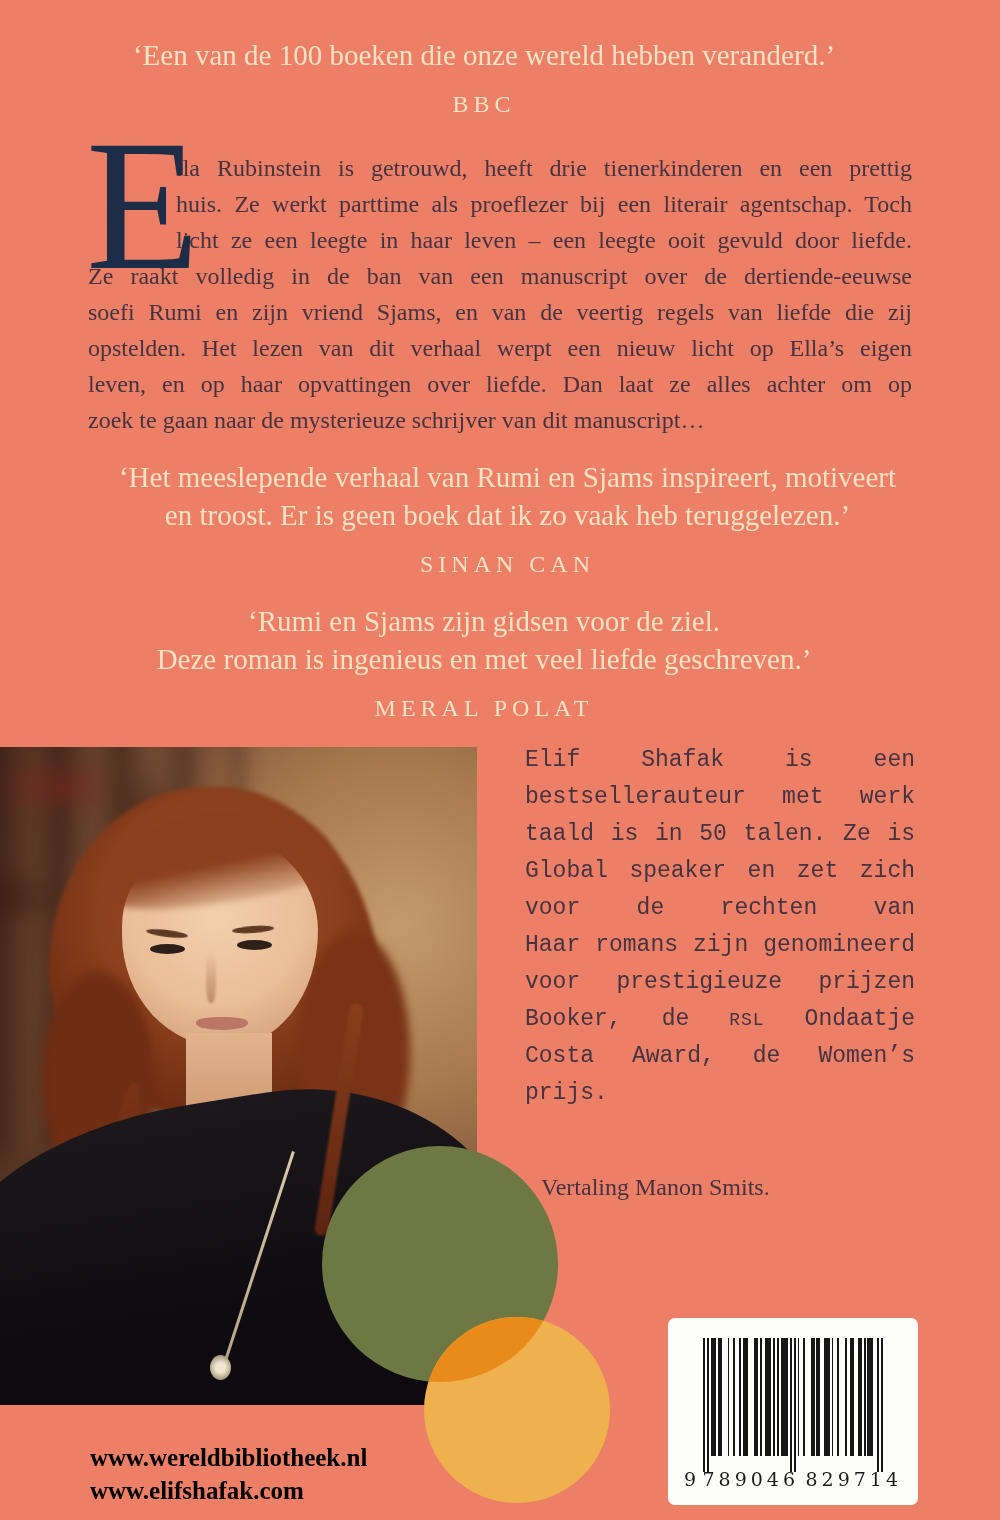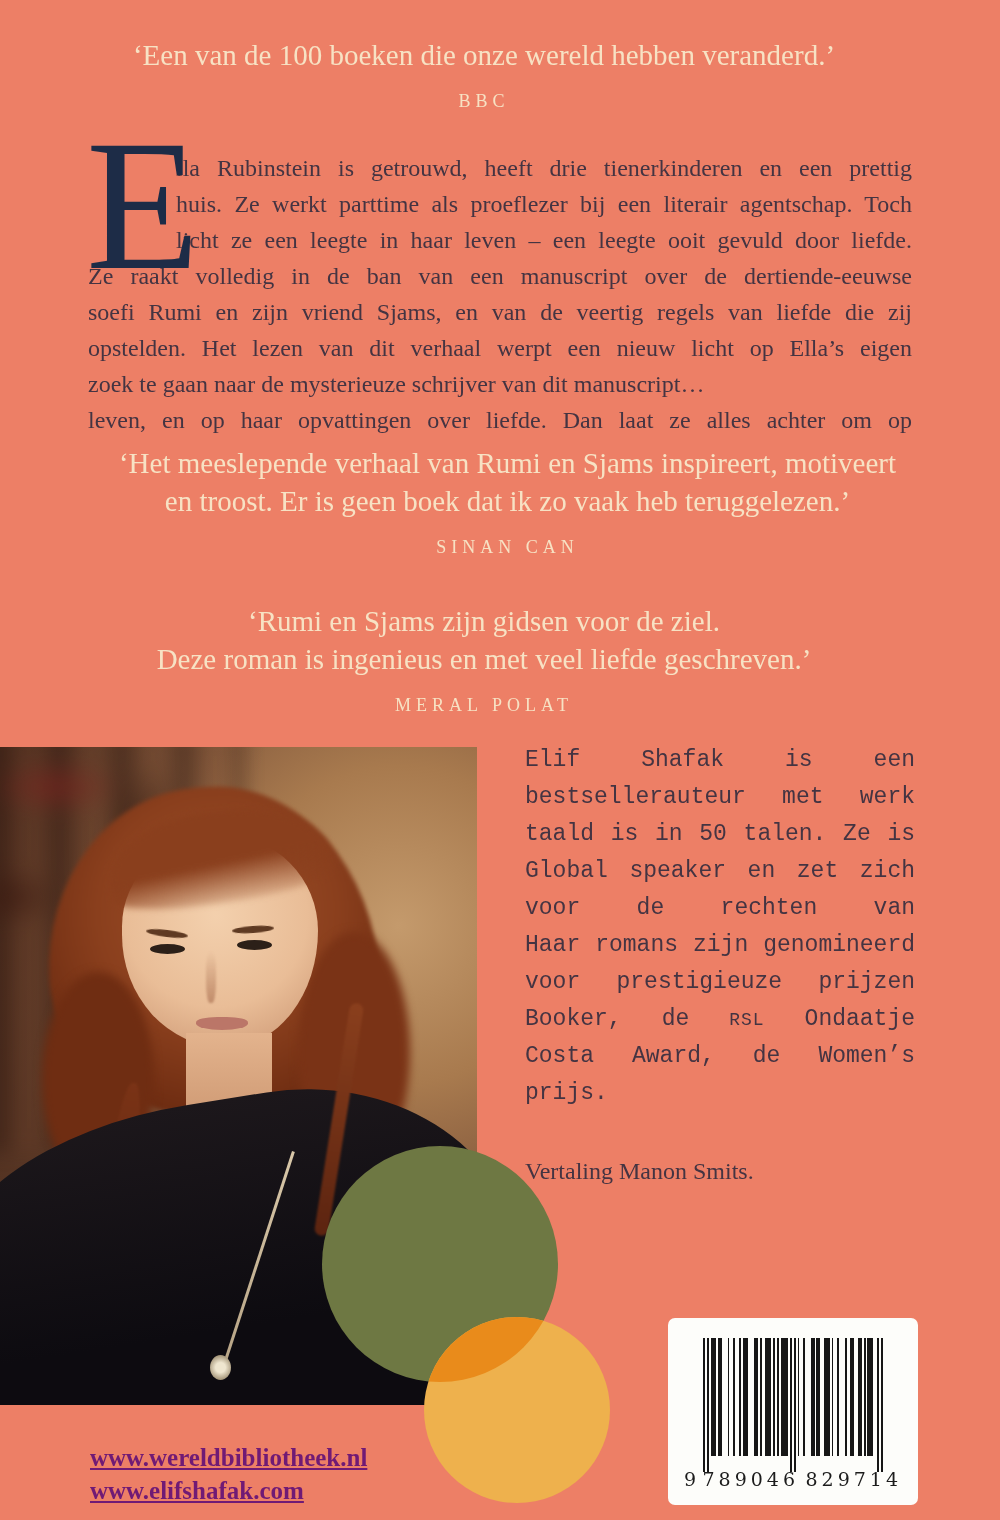--- a/index.html
+++ b/index.html
@@ -5,23 +5,23 @@
   html,body{margin:0;padding:0;background:#ed7f66;}
   .cover{
     position:relative;width:968px;height:1520px;overflow:hidden;
     background:#ed7f66;
     font-family:"Liberation Serif","DejaVu Serif",serif;
   }
   
   .qblock{position:absolute;left:0;right:0;text-align:center;color:#f7e2c4;}
   .qblock p{margin:0;}
   .qline{font-size:29px;line-height:38px;}
-  .attr{font-size:18px;letter-spacing:5px;margin-top:17px !important;}
+  .attr{font-size:24px;letter-spacing:5px;margin-top:17px !important;}
   #top-quote{top:36px;}
-  #quote-1{top:444px;margin-left:47px;}
+  #quote-1{top:458px;margin-left:47px;}
   #quote-2{top:602px;}
 
   
   .synopsis{position:absolute;left:88px;top:150px;width:824px;color:#443442;font-size:24px;}
   .drop-spacer{float:left;width:88px;height:106px;}
   .dropcap{position:absolute;left:-2px;top:-38px;font-size:186px;line-height:1;color:#1d2c47;}
   .jline{line-height:36px;height:36px;overflow:hidden;text-align:justify;}
   .jline::after{content:"";display:inline-block;width:100%;height:0;}
   .jline.last{text-align:left;}
   .jline.last::after{content:none;}
@@ -64,27 +64,27 @@
     border-radius:46% 40% 0 0/36% 52% 0 0;}
   .ph-chain{left:292px;top:404px;width:3px;height:224px;transform-origin:top left;transform:rotate(18deg);
     background:linear-gradient(#d9c8a9,#b7a486);}
   .ph-pendant{left:210px;top:608px;width:21px;height:25px;border-radius:50%;
     background:radial-gradient(circle,#efe6cf 30%,#9a8a6d 80%);}
 
   
   .bio{position:absolute;left:525px;top:742px;width:390px;color:#443442;font-size:23px;font-family:Liberation Mono, monospace;}
   .bio .jline{line-height:37px;height:37px;}
   .sc{font-size:.78em;letter-spacing:1px;}
-  .translation{position:absolute;left:525px;top:1158px;font-size:24px;color:#443442;margin:0;}
+  .translation{position:absolute;left:525px;top:1158px;font-size:24px;color:#443442;margin:16px;}
 
   
   .circles{position:absolute;left:0;top:0;pointer-events:none;}
 
   
-  .links{position:absolute;left:90px;top:1441px;font-size:25px;line-height:33px;font-weight:700;color:#701a75;text-decoration:underline;}
+  .links{position:absolute;left:90px;top:1441px;font-size:25px;line-height:33px;font-weight:700;color:#000000;}
   .links p{margin:0;}
 
   
   .barcode{position:absolute;left:668px;top:1318px;width:250px;height:187px;background:#fdfdfa;border-radius:7px;}
   .bars{position:absolute;left:35px;top:20px;display:flex;align-items:flex-start;height:134px;}
   .module{width:1.9px;height:118px;}
   .module.on{background:#161616;}
   .module.on.guard{height:134px;}
   .nums{position:absolute;left:16px;right:16px;top:150px;display:flex;justify-content:space-between;
     font-family:"DejaVu Serif",serif;font-size:19px;color:#1c1c1c;}
@@ -103,22 +103,22 @@
   <div class="synopsis">
     <span class="drop-spacer"></span>
     <span class="dropcap">E</span>
     <div id="syn-lines">
         <div class="jline">lla Rubinstein is getrouwd, heeft drie tienerkinderen en een prettig</div>
         <div class="jline">huis. Ze werkt parttime als proeflezer bij een literair agentschap. Toch</div>
         <div class="jline">licht ze een leegte in haar leven – een leegte ooit gevuld door liefde.</div>
         <div class="jline">Ze raakt volledig in de ban van een manuscript over de dertiende-eeuwse</div>
         <div class="jline">soefi Rumi en zijn vriend Sjams, en van de veertig regels van liefde die zij</div>
         <div class="jline">opstelden. Het lezen van dit verhaal werpt een nieuw licht op Ella’s eigen</div>
+        <div class="jline">leven, en op haar opvattingen over liefde. Dan laat ze alles achter om op</div>
         <div class="jline last">zoek te gaan naar de mysterieuze schrijver van dit manuscript…</div>
-        <div class="jline">leven, en op haar opvattingen over liefde. Dan laat ze alles achter om op</div>
       </div>
   </div>
 
   <div class="qblock" id="quote-1">
     <p class="qline">‘Het meeslepende verhaal van Rumi en Sjams inspireert, motiveert</p>
     <p class="qline">en troost. Er is geen boek dat ik zo vaak heb teruggelezen.’</p>
     <p class="attr">SINAN CAN</p>
   </div>
 
   <div class="qblock" id="quote-2">

